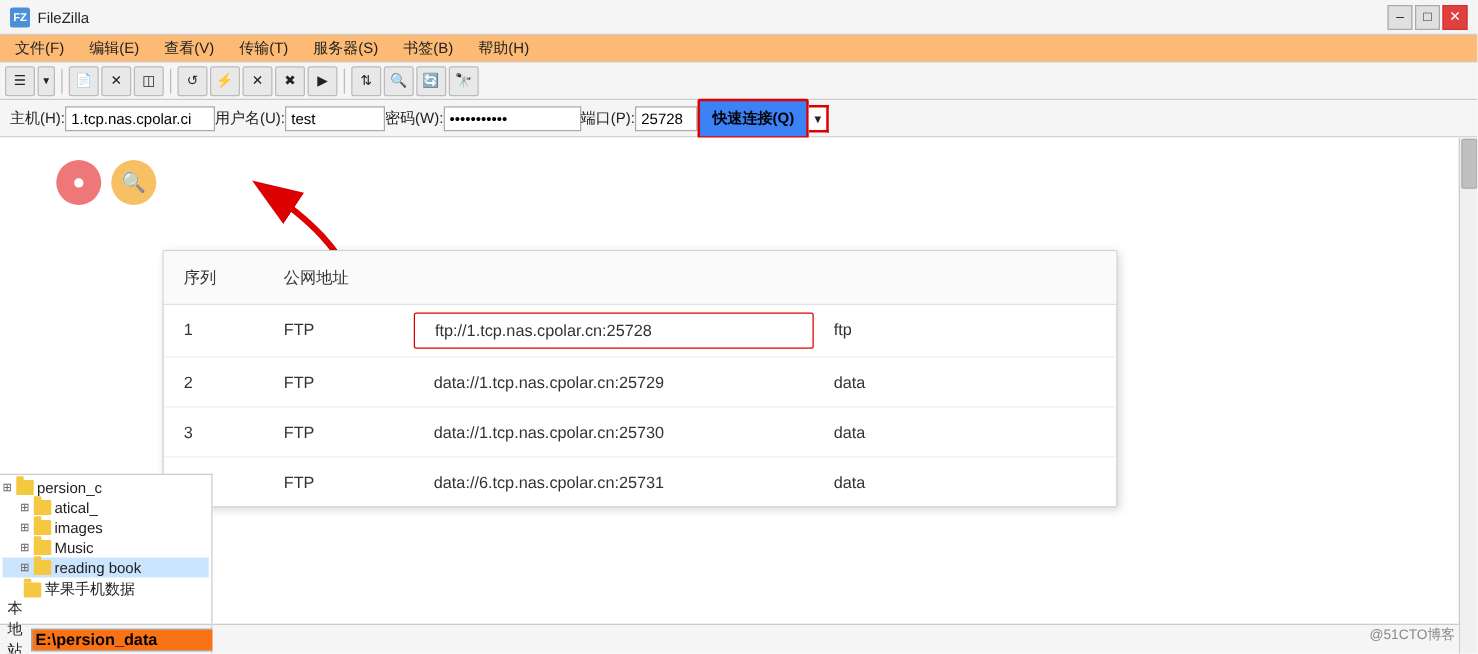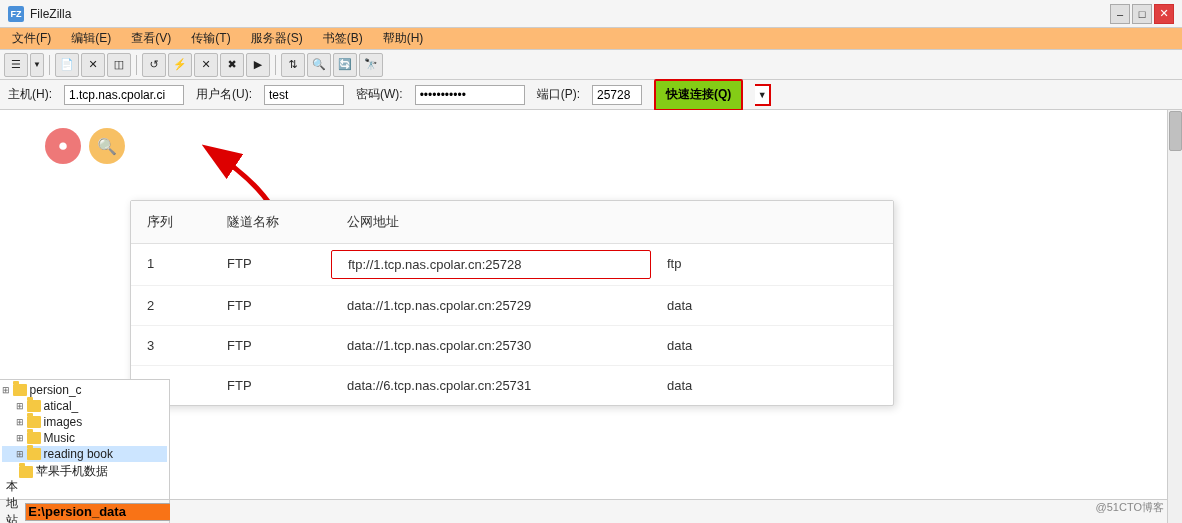--- a/index.html
+++ b/index.html
@@ -56,34 +56,34 @@
     .tb-dropdown { width: 14px; height: 24px; background: #e8e8e8; border: 1px solid #bbb; border-radius: 2px; display: flex; align-items: center; justify-content: center; font-size: 8px; cursor: pointer; }
 
     
     .connect-bar {
       background: #f5f5f5;
       border-bottom: 1px solid #ccc;
       height: 30px;
       display: flex;
       align-items: center;
       padding: 0 8px;
-      gap: 12px;
+      gap: 0;
     }
     .connect-label { font-size: 12px; }
     .connect-input {
       height: 20px;
       border: 1px solid #aaa;
       padding: 0 4px;
       font-size: 12px;
       background: white;
     }
     .connect-btn {
       height: 32px;
       padding: 0 10px;
-      background: #84cc16;
+      background: #3b82f6;
       border: 2px solid #d00;
       border-radius: 2px;
       font-size: 12px;
       cursor: pointer;
       font-weight: bold;
       color: #000;
     }
     .connect-dropdown {
       width: 16px; height: 22px;
       background: white;
@@ -336,21 +336,20 @@
       <marker id="arrowhead" markerWidth="8" markerHeight="6" refX="6" refY="3" orient="auto">
         <polygon points="0 0, 8 3, 0 6" fill="#d00"></polygon>
       </marker>
     </defs>
     <path d="M 110 110 C 100 60, 60 30, 30 10" stroke="#d00" stroke-width="5" fill="none" marker-end="url(#arrowhead)"></path>
   </svg>
 
   <div class="table-overlay">
     <div class="table-header">
       <div class="th-cell">序列</div>
-      <div class="th-cell">隧道名称</div>
       <div class="th-cell">公网地址</div>
     </div>
 
     <div class="table-row-item">
       <div class="td-cell">1</div>
       <div class="td-cell">FTP</div>
       <div class="td-cell highlight">ftp://1.tcp.nas.cpolar.cn:25728</div>
       <div class="td-cell">ftp</div>
     </div>
 

